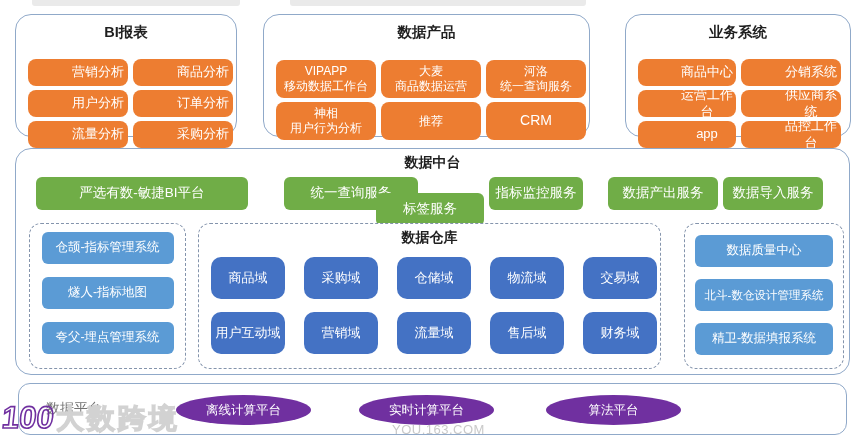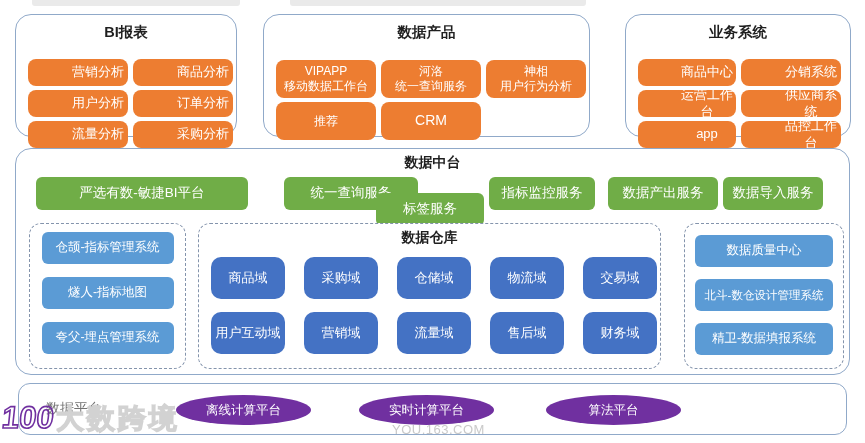--- a/index.html
+++ b/index.html
@@ -86,20 +86,24 @@
   </div>
 
   <div class="panel" style="left:263px; top:14px; width:327px; height:123px;">
     <div class="panel-title">数据产品</div>
     <div class="dp-grid">
       <div class="btn orange">
         <span>VIPAPP</span>
         <span>移动数据工作台</span>
       </div>
       <div class="btn orange">
+        <span>大麦</span>
+        <span>商品数据运营</span>
+      </div>
+      <div class="btn orange">
         <span>河洛</span>
         <span>统一查询服务</span>
       </div>
       <div class="btn orange">
         <span>神相</span>
         <span>用户行为分析</span>
       </div>
       <div class="btn orange">
         <span>推荐</span>
       </div>
@@ -120,21 +124,21 @@
       <div class="btn orange">品控工作台</div>
     </div>
   </div>
 
   <div class="panel" style="left:15px; top:148px; width:835px; height:227px;">
     <div class="panel-title" style="margin-top:5px; font-size:14px;">数据中台</div>
 
     <div class="btn green" style="left:20px;  width:212px;">严选有数-敏捷BI平台</div>
     <div class="btn green" style="left:248px; width:134px;margin-left:20px;">统一查询服务</div>
     <div class="btn green" style="left:360px; width:108px;margin-top:16px;">标签服务</div>
-    <div class="btn green" style="left:473px; width:106px;">指标监控服务</div>
+    <div class="btn green" style="left:473px; width:94px;">指标监控服务</div>
     <div class="btn green" style="left:592px; width:110px;">数据产出服务</div>
     <div class="btn green" style="left:707px; width:100px;">数据导入服务</div>
 
     <div class="dashed" id="d-left" style="left:13px; top:74px; width:157px; height:146px;">
       <div class="tools-col">
         <div class="btn ltblue">仓颉-指标管理系统</div>
         <div class="btn ltblue">燧人-指标地图</div>
         <div class="btn ltblue">夸父-埋点管理系统</div>
       </div>
     </div>

